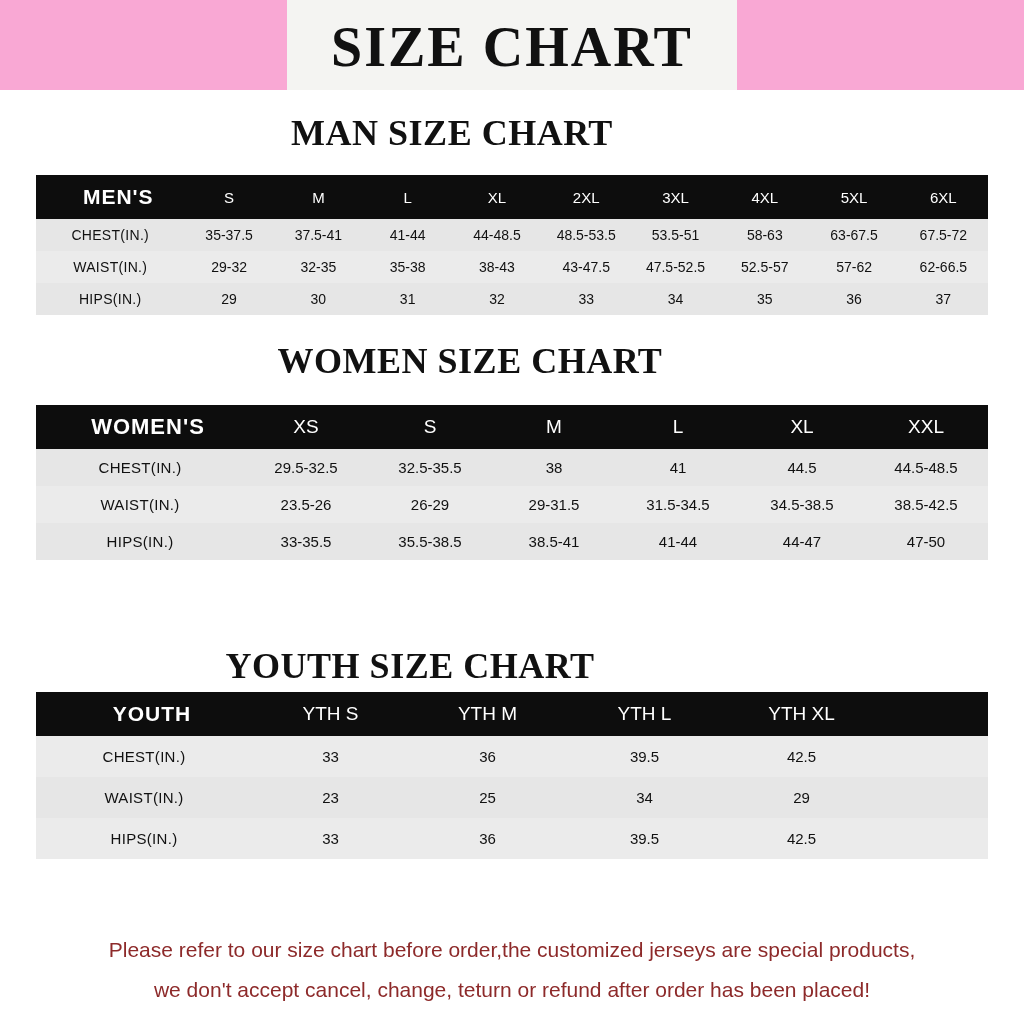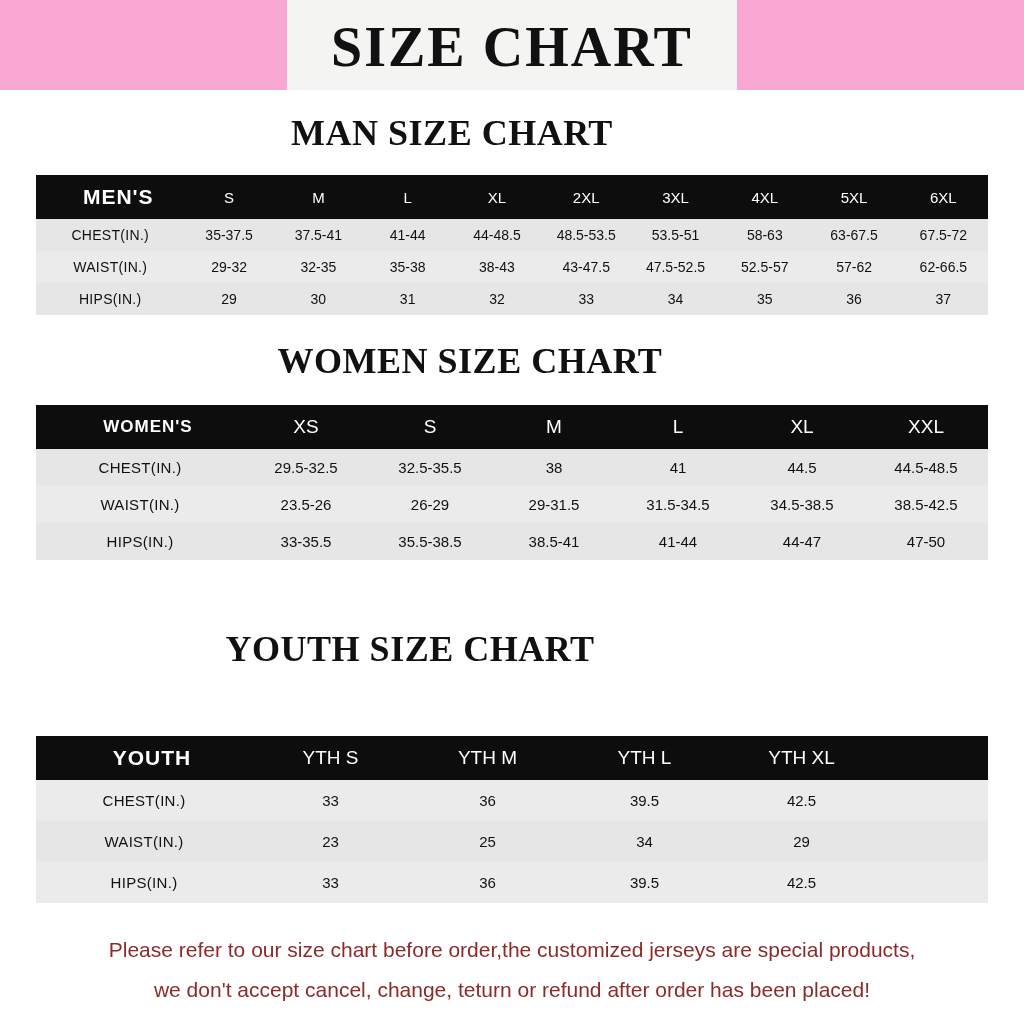--- a/index.html
+++ b/index.html
@@ -53,21 +53,21 @@
   
   .section-title {
     text-align: center;
     font-family: "Liberation Serif", serif;
     font-weight: bold;
     color: #111111;
     letter-spacing: 0.5px;
   }
   #man-title { position: absolute; left: 0; top: 112px; width: 904px; font-size: 36px; }
   #women-title { position: absolute; left: 0; top: 340px; width: 940px; font-size: 36px; }
-  #youth-title { position: absolute; left: 0; top: 628px; width: 820px; font-size: 36px; }
+  #youth-title { position: absolute; left: 0; top: 645px; width: 820px; font-size: 36px; }
 
   
   table.sizechart {
     position: absolute;
     border-collapse: collapse;
     table-layout: fixed;
     font-size: 15px;
     color: #111111;
   }
   table.sizechart th,
@@ -111,29 +111,28 @@
   #men-table tbody td { font-size: 14px; }
   #men-table tbody td.rowlabel { font-size: 14px; }
 
   
   #women-table {
     left: 36px;
     top: 405px;
     width: 952px;
   }
   #women-table thead th { font-size: 19px; }
-  #women-table thead th.rowlabel { font-size: 17px; }
+  #women-table thead th.rowlabel { font-size: 22px; }
   #women-table tbody td { height: 37px; font-size: 15px; }
 
   
   #youth-table {
     left: 36px;
     top: 692px;
     width: 952px;
-    margin-top: 44px;
   }
   #youth-table thead th { font-size: 19px; }
   #youth-table thead th.rowlabel { font-size: 21px; }
   #youth-table tbody td { height: 41px; font-size: 15px; }
 
   
   .note {
     position: absolute;
     left: 0;
     top: 930px;

